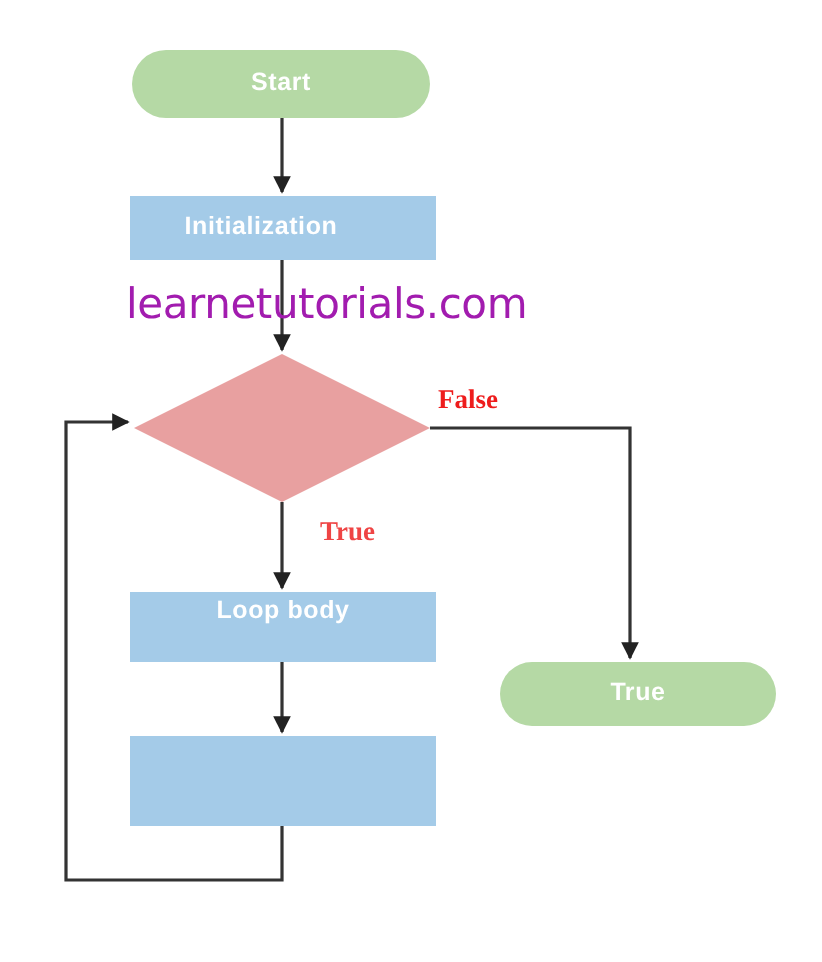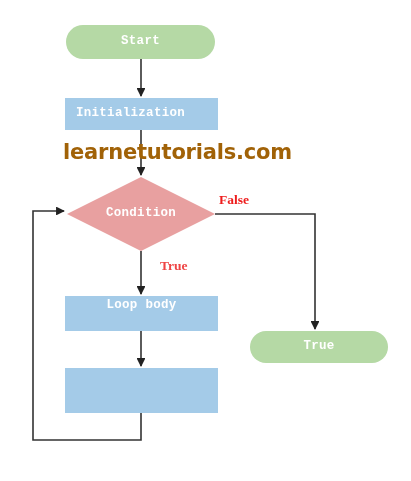--- a/index.html
+++ b/index.html
@@ -22,21 +22,21 @@
     width: 411px;
     height: 481px;
   }
   .node-label {
     position: absolute;
     display: flex;
     align-items: center;
     justify-content: center;
     text-align: center;
     color: #ffffff;
-    font-family: Liberation Mono, monospace;
+    font-family: Liberation Sans, sans-serif;
     font-weight: bold;
     font-size: 12.5px;
     letter-spacing: 0.3px;
     line-height: 1.25;
     pointer-events: none;
     white-space: pre-line;
   }
   .edge-label {
     position: absolute;
     font-family: "Liberation Serif", serif;
@@ -55,22 +55,22 @@
     top: 258px;
     color: #ef4444;
   }
   #watermark {
     position: absolute;
     left: 63px;
     top: 140px;
     width: 200px;
     font-family: "DejaVu Sans", sans-serif;
     font-size: 21px;
-    font-weight: 700;
-    color: #a16207;
+    font-weight: 400;
+    color: #a21caf;
     letter-spacing: -0.2px;
     white-space: nowrap;
     pointer-events: none;
   }
   #label-start    { left: 66px;  top: 25px;  width: 149px; height: 34px; }
   #label-init     { left: 65px;  top: 98px;  width: 131px; height: 32px; }
   #label-condition{ left: 67px;  top: 177px; width: 148px; height: 74px; }
   #label-loopbody { left: 65px;  top: 296px; width: 153px; height: 19px; }
   #label-incdec   { left: 65px;  top: 368px; width: 153px; height: 45px; }
   #label-stop     { left: 250px; top: 331px; width: 138px; height: 32px; }
@@ -109,21 +109,20 @@
 
     <line x1="141" y1="331" x2="141" y2="366" stroke="#333333" stroke-width="1.6" marker-end="url(#arrow)"></line>
 
     <path d="M 141 413 L 141 440 L 33 440 L 33 211 L 64 211" fill="none" stroke="#333333" stroke-width="1.6" marker-end="url(#arrow)"></path>
   </svg>
 
   <div class="node-label" id="label-start">Start</div>
 
   <div class="node-label" id="label-init">Initialization</div>
 
-  <div class="node-label" id="label-condition">Condition</div>
 
   <div class="node-label" id="label-loopbody">Loop body</div>
 
 
   <div class="node-label" id="label-stop">True</div>
 
   <div class="edge-label" id="label-false">False</div>
 
   <div class="edge-label" id="label-true">True</div>
 

